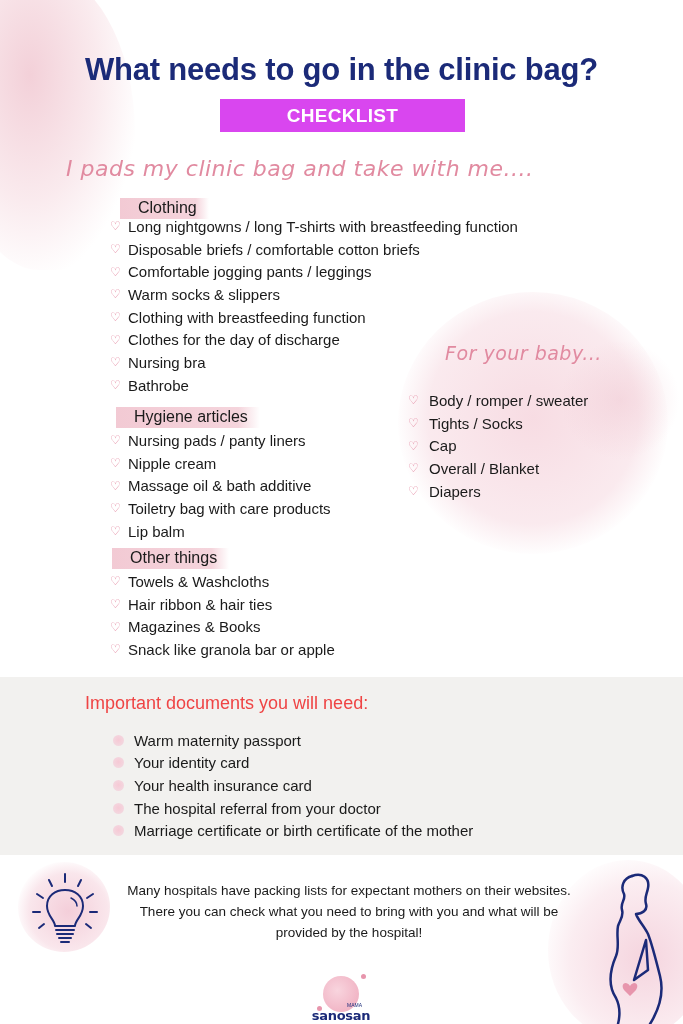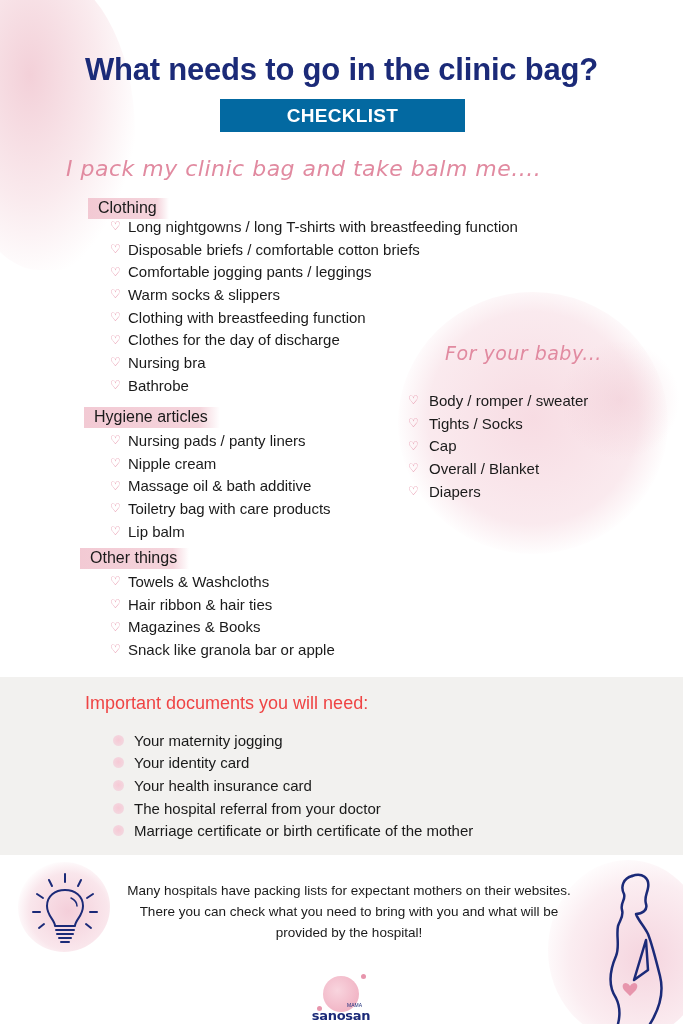--- a/index.html
+++ b/index.html
@@ -32,33 +32,34 @@
     background: radial-gradient(ellipse at 60% 55%, rgba(240,190,205,0.65) 0%, rgba(245,210,220,0.4) 55%, rgba(255,255,255,0) 78%);
     border-radius: 50%;
   }
 
   .title {
     position: absolute; left: 0; top: 52px; width: 683px; text-align: center;
     font-size: 31px; color: #1b2a78; letter-spacing: -0.2px;
   }
   .checklist-badge {
     position: absolute; left: 220px; top: 99px; width: 245px; height: 33px;
-    background: #0369a1; color: #ffffff; text-align: center;
+    background: #d946ef; color: #ffffff; text-align: center;
     font-size: 19px; font-weight: bold; line-height: 33px; letter-spacing: 0.3px;
   }
   .handwritten {
     position: absolute; font-family: "DejaVu Sans", sans-serif; font-weight: normal;
     color: #e18aa0; font-style: italic; letter-spacing: 0.5px;
   }
   .subtitle { left: 66px; top: 156px; font-size: 22px; }
   .baby-title { left: 421px; top: 342px; font-size: 19px; margin-left: 24px; }
 
   .category {
-    position: absolute; font-size: 16px; color: #1a1a1a; padding: 1px 12px 2px 10px;
+    position: absolute; font-size: 16px; color: #1a1a1a; padding: 1px 12px 2px 18px;
     background: linear-gradient(90deg, rgba(241,196,207,0.9) 0%, rgba(243,205,214,0.85) 85%, rgba(255,255,255,0) 100%);
+    margin-left: 32px;
   }
   .cat-clothing { left: 88px; top: 198px; }
   .cat-hygiene { left: 84px; top: 407px; }
   .cat-other { left: 80px; top: 548px; }
 
   .list { position: absolute; list-style: none; }
   .list li { display: flex; align-items: center; height: 22.7px; font-size: 15px; color: #1a1a1a; white-space: nowrap; }
   .heart { display: inline-block; width: 12px; margin-right: 6px; color: #e38aa2; font-size: 12px; line-height: 1; }
   .list-clothing { left: 110px; top: 215px; }
   .list-hygiene { left: 110px; top: 429px; }
@@ -95,21 +96,21 @@
 </style>
 </head>
 <body>
 
 <div class="blob blob-topleft"></div>
 <div class="blob blob-baby"></div>
 <div class="blob blob-baby-streak"></div>
 
 <h1 class="title">What needs to go in the clinic bag?</h1>
 <div class="checklist-badge">CHECKLIST</div>
-<div class="handwritten subtitle">I pack my clinic bag and take balm me....</div>
+<div class="handwritten subtitle">I pads my clinic bag and take with me....</div>
 
 <div class="category cat-clothing">Clothing</div>
 <ul class="list list-clothing">
   <li>
       <span class="heart">♡</span>
       <span>Long nightgowns / long T-shirts with breastfeeding function</span>
     </li>
   <li>
       <span class="heart">♡</span>
       <span>Disposable briefs / comfortable cotton briefs</span>
@@ -206,21 +207,21 @@
       <span class="heart">♡</span>
       <span>Diapers</span>
     </li>
 </ul>
 
 <div class="docs-band"></div>
 <div class="docs-title">Important documents you will need:</div>
 <ul class="list list-docs">
   <li>
       <span class="dot"></span>
-      <span>Your maternity jogging</span>
+      <span>Warm maternity passport</span>
     </li>
   <li>
       <span class="dot"></span>
       <span>Your identity card</span>
     </li>
   <li>
       <span class="dot"></span>
       <span>Your health insurance card</span>
     </li>
   <li>

